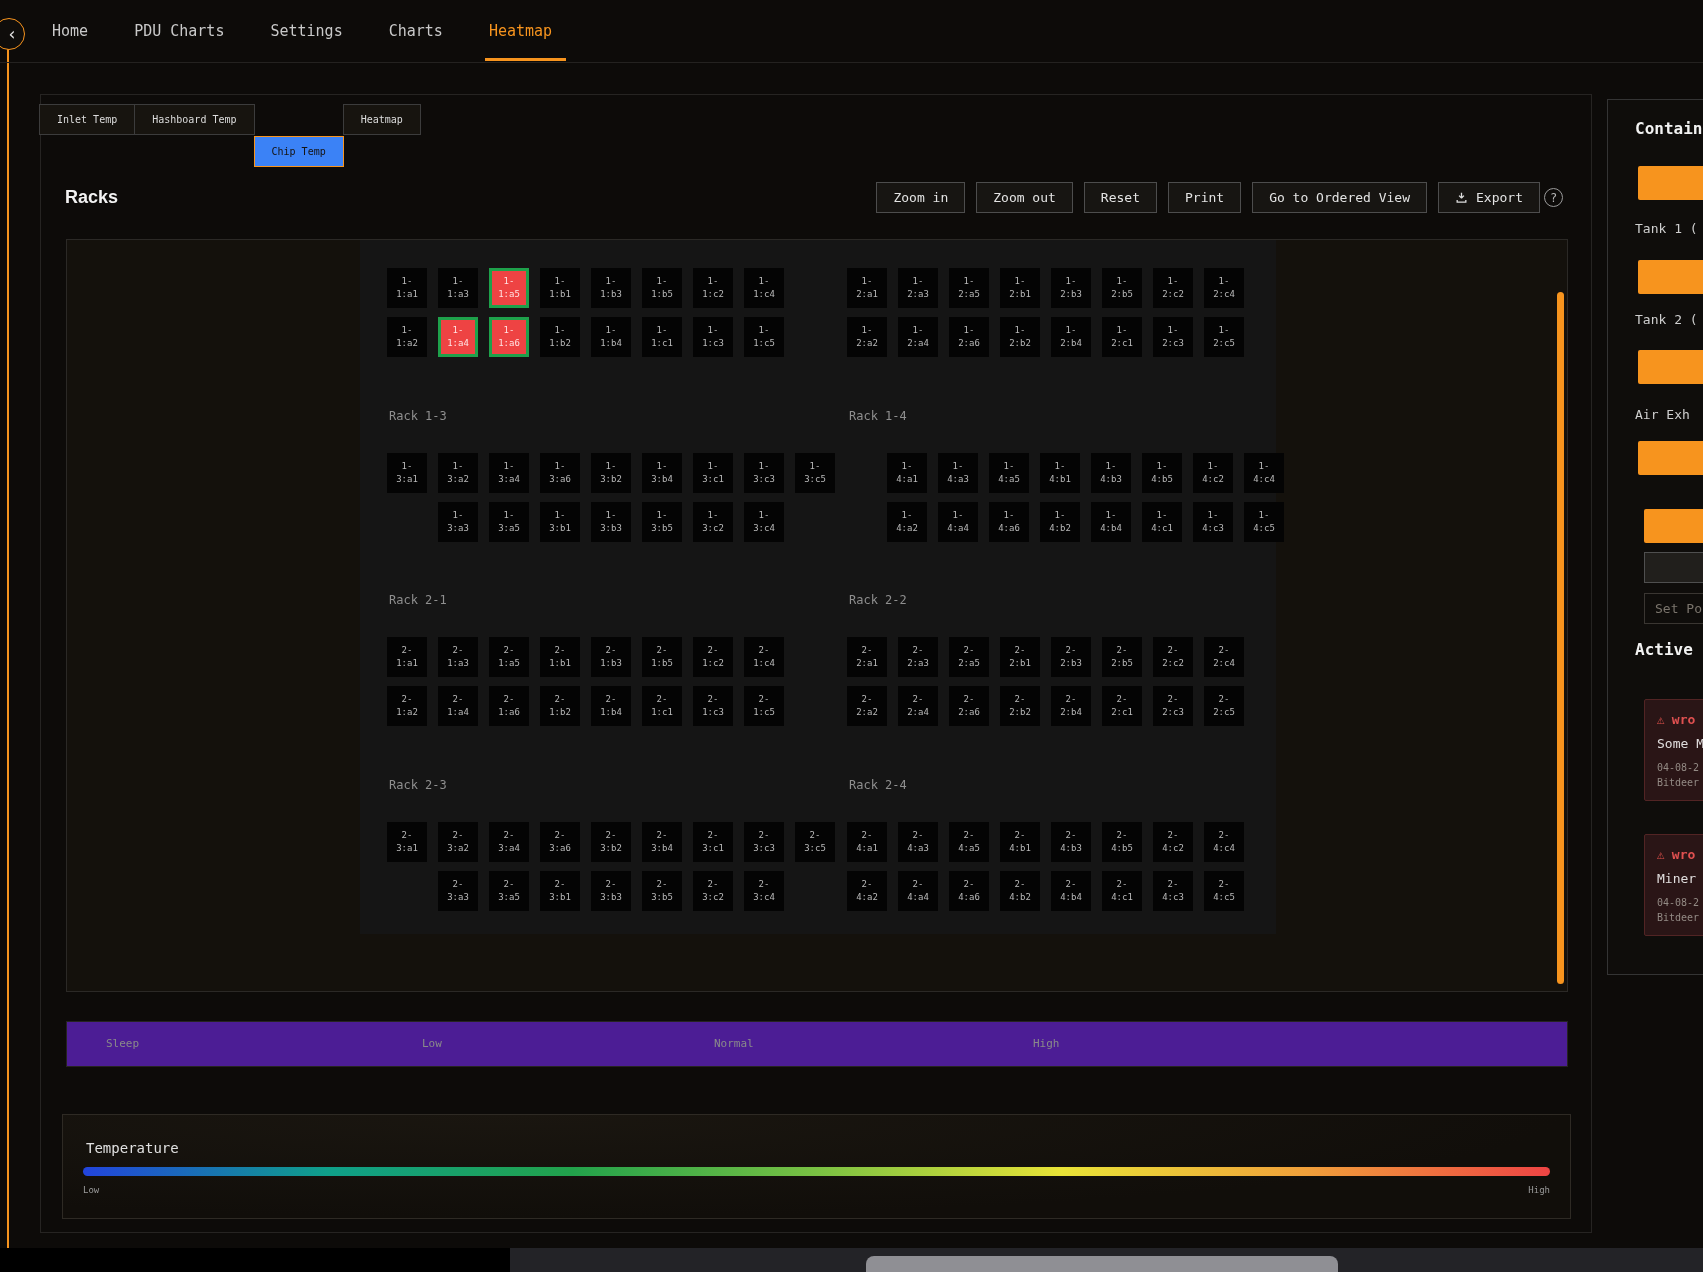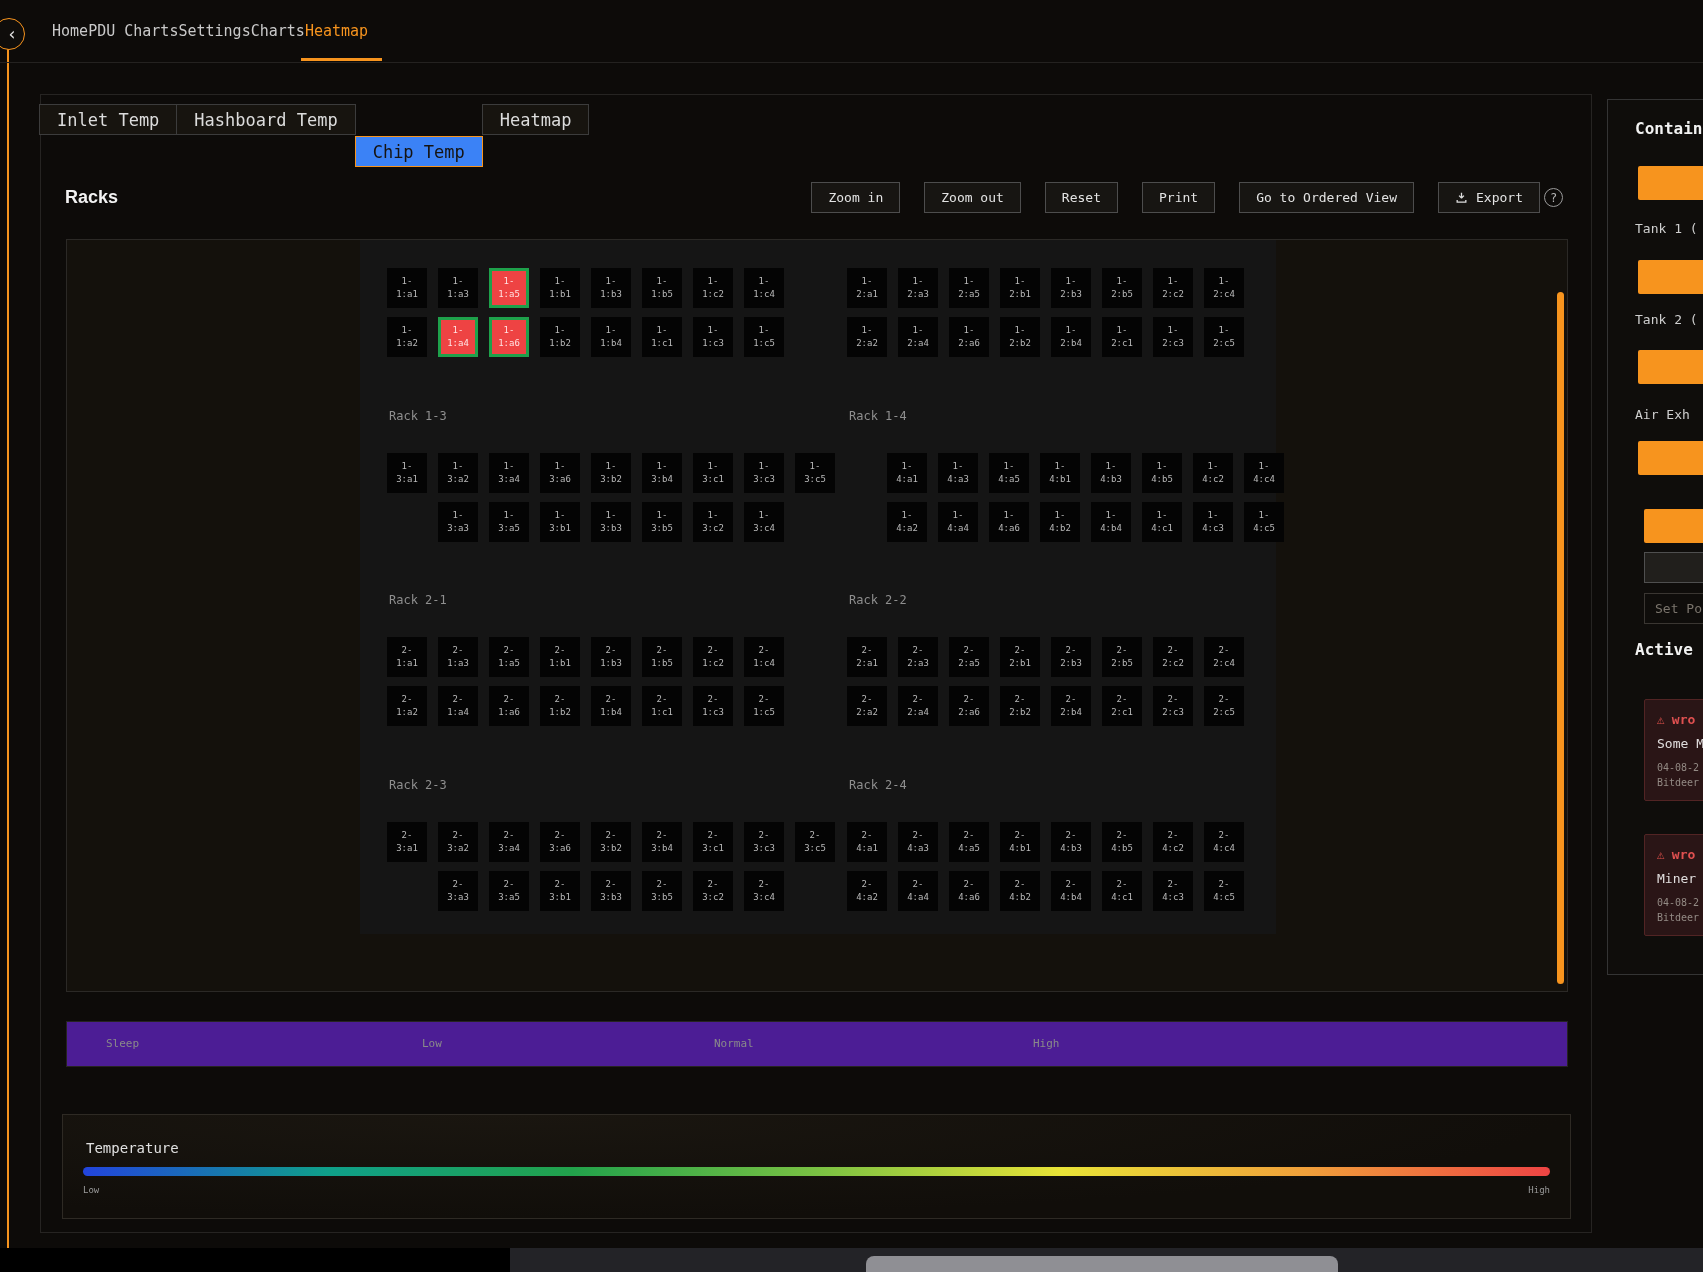--- a/index.html
+++ b/index.html
@@ -15,47 +15,47 @@
     position:absolute; left:-7px; top:18px; width:32px; height:32px;
     border:1.5px solid #f7941e; border-radius:50%; background:#0f0d0b;
     display:flex; align-items:center; justify-content:center; z-index:5;
   }
   .back-btn span { color:#e5e5e5; font-size:17px; line-height:1; margin-left:6px; }
   .left-rail { position:absolute; left:7px; top:38px; width:2px; height:1212px; background:#f7941e; }
   
   .top-nav {
     position:absolute; left:0; top:0; width:100%; height:63px;
     border-bottom:1px solid #242220;
-    display:flex; align-items:center; padding-left:52px;
+    display:flex; align-items:center; gap:46px; padding-left:52px;
   }
   .nav-item { position:relative; font-size:15px; color:#c9c9c9; cursor:pointer; white-space:nowrap; }
   .nav-item.active { color:#f7941e; }
   .nav-item.active::after {
     content:""; position:absolute; left:-4px; right:-14px; bottom:-21px; height:3px; background:#f7941e;
   }
   
   .wrapper {
     position:absolute; left:40px; top:94px; width:1552px; height:1139px;
     border:1px solid #262422; background:transparent;
   }
   
   .tabs { position:absolute; left:-1px; top:9px; display:flex; }
   .tab {
     height:31px; padding:0 17px; display:flex; align-items:center;
-    background:#17140f; color:#dcdcdc; font-size:17px;
+    background:#17140f; color:#dcdcdc; font-size:10px;
     border:1px solid #3c3c3c; margin-left:-1px; cursor:pointer; white-space:nowrap;
   }
   .tab.active { background:#3b82f6; color:#161310; border-color:#f7941e; z-index:1;margin-top:32px; }
   
   .section-header {
     position:absolute; left:24px; right:28px; top:87px; height:31px;
     display:flex; align-items:center;
   }
   .section-title { font-family:Liberation Sans, sans-serif; font-size:18px; font-weight:600; color:#f2f2f2; }
-  .toolbar { margin-left:auto; display:flex; align-items:flex-end; gap:24px; }
+  .toolbar { margin-left:auto; display:flex; align-items:flex-end; gap:11px; }
   .btn {
     height:31px; padding:0 16px; display:flex; align-items:center; gap:8px;
     background:#171512; border:1px solid #4d4d4d; color:#e3e3e3; font-size:13px;
     cursor:pointer; white-space:nowrap;
   }
   .help-circle {
     width:19px; height:19px; border:1.5px solid #9a9a9a; border-radius:50%;
     display:flex; align-items:center; justify-content:center;
     color:#b5b5b5; font-size:12px; margin-left:4px; cursor:pointer;
   }

